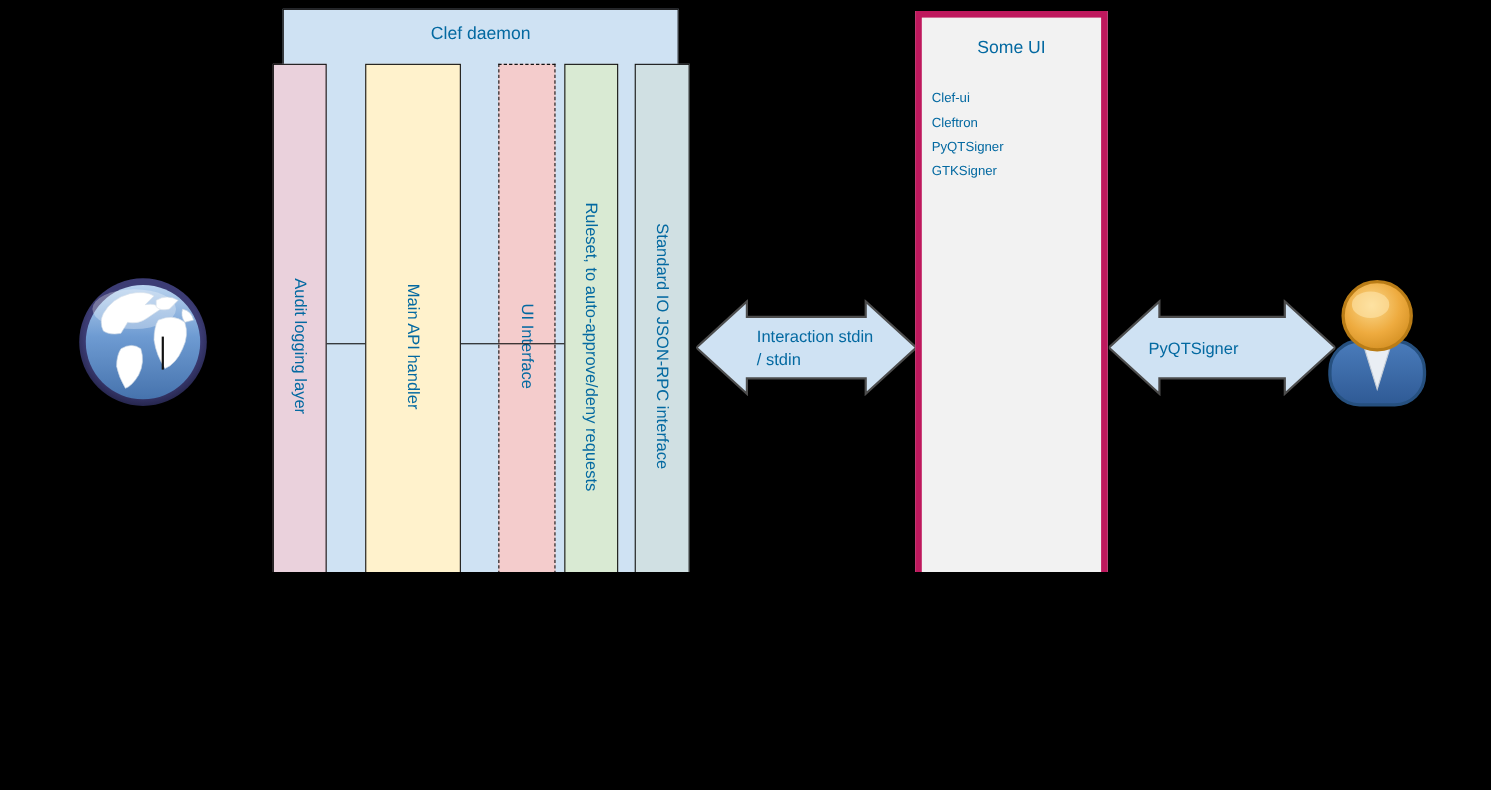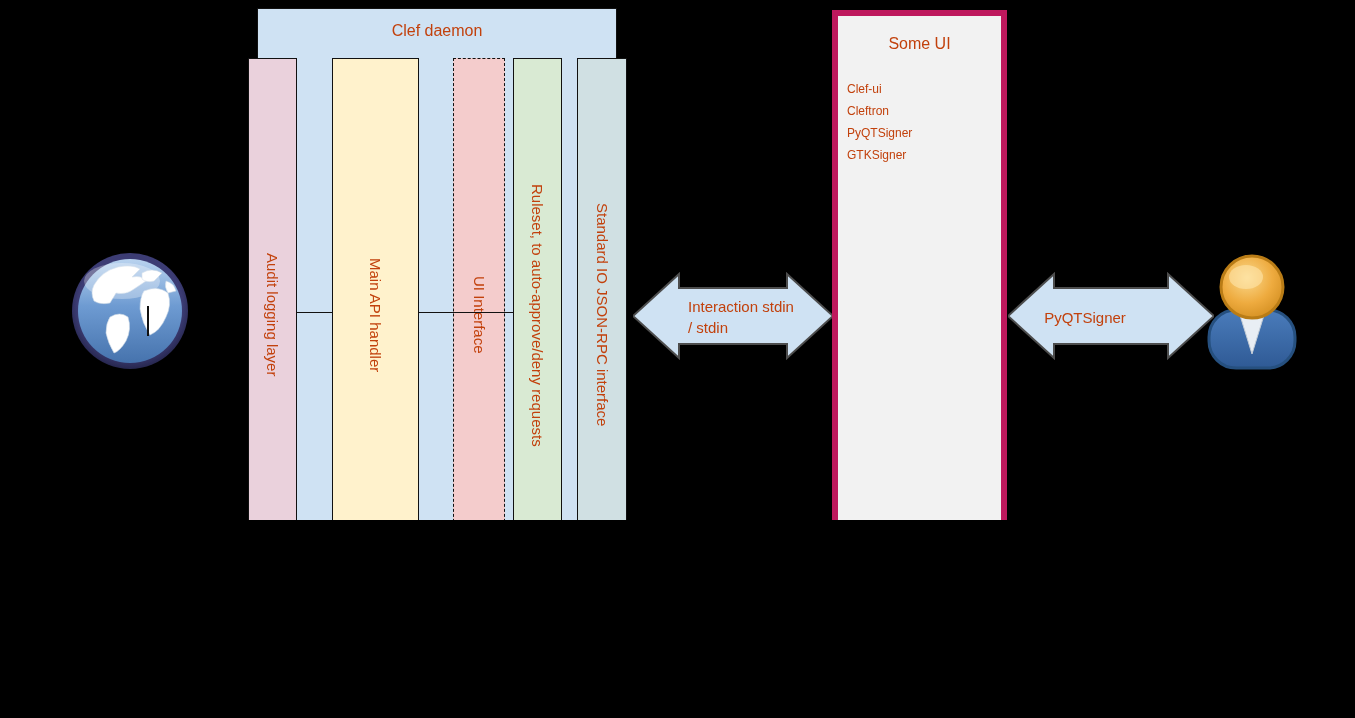--- a/index.html
+++ b/index.html
@@ -1,18 +1,18 @@
 <!DOCTYPE html>
 <html><head>
 <meta charset="utf-8">
 <style>
   html,body{margin:0;padding:0;background:#000;}
   #canvas{
     position:relative;width:1355px;height:520px;background:#000;overflow:hidden;
-    font-family:"Liberation Sans",sans-serif;color:#c2410c;
+    font-family:"Liberation Sans",sans-serif;color:#0369a1;
   }
   
   .daemon-box{position:absolute;left:257px;top:8px;width:360px;height:577px;
     border:1px solid #111;box-sizing:border-box;}
   .daemon-title{position:absolute;left:0;top:13px;width:100%;text-align:center;
     font-size:16px;}
   
   .bar{position:absolute;top:58px;height:514px;border:1px solid #111;box-sizing:border-box;
     display:flex;align-items:center;justify-content:center;z-index:3;}
   .bar-label{writing-mode:vertical-rl;white-space:nowrap;font-size:15px;}

